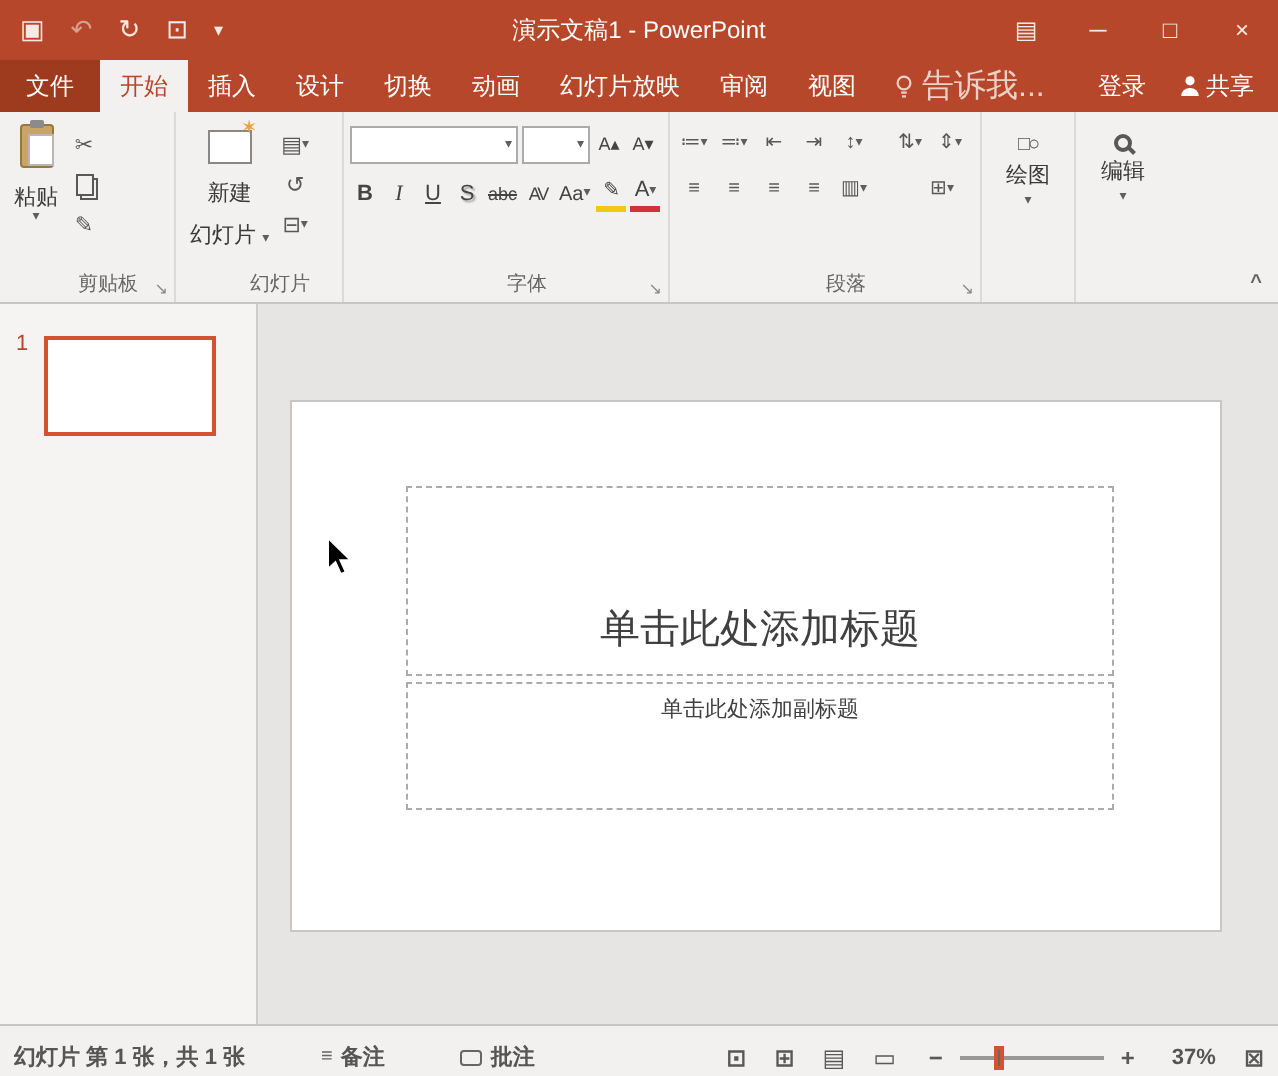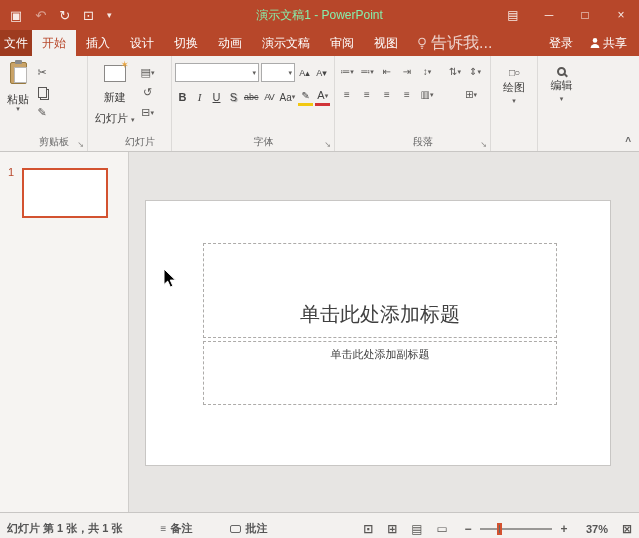--- a/index.html
+++ b/index.html
@@ -5,28 +5,28 @@
   * { margin:0; padding:0; box-sizing:border-box; }
   body { font-family:"Liberation Sans","DejaVu Sans",sans-serif; }
   .app { position:relative; width:639px; height:538px; background:#fff; overflow:hidden; font-family:"Liberation Sans","DejaVu Sans",sans-serif; }
 
   
   .titlebar { position:relative; height:30px; background:#B7472A; display:flex; align-items:center; color:#fff; }
   .qat { display:flex; align-items:center; gap:13px; padding-left:10px; font-size:13px; z-index:2; }
   .qbtn { cursor:default; color:#F7E9E4; }
   .qbtn.dim { opacity:.55; }
   .qbtn.small { font-size:9px; }
-  .wintitle { position:absolute; left:0; right:0; top:0; height:30px; line-height:30px; text-align:center; font-size:12px; color:#86efac; }
+  .wintitle { position:absolute; left:0; right:0; top:0; height:30px; line-height:30px; text-align:center; font-size:12px; color:#ffffff; }
   .wincontrols { margin-left:auto; display:flex; z-index:2; }
   .wbtn { width:36px; height:30px; display:flex; align-items:center; justify-content:center; font-size:12px; color:#F7E9E4; }
 
   
   .tabrow { height:26px; background:#B7472A; display:flex; align-items:stretch; color:#fff; font-size:12px; }
   .tab { padding:0 10px; display:flex; align-items:center; white-space:nowrap; }
-  .tab-file { background:#9E3B1F; padding:0 4px; }
+  .tab-file { background:#9E3B1F; padding:0 13px; }
   .tab-selected { background:#F3F1EF; color:#B7472A; }
   .tellme { display:flex; align-items:center; gap:4px; padding:0 9px; color:rgba(255,255,255,.75); font-size:16px; white-space:nowrap; }
   .tab-spacer { flex:1; }
   .signin { display:flex; align-items:center; padding:0 10px; font-size:12px; white-space:nowrap; }
   .share { display:flex; align-items:center; gap:2px; padding:0 12px 0 6px; font-size:12px; white-space:nowrap; }
 
   
   .ribbon { position:relative; height:96px; background:#F3F1EF; border-bottom:1px solid #C8C6C4; display:flex; }
   .rgroup { position:relative; border-right:1px solid #DCDAD8; padding:3px 3px 16px 3px; display:flex; }
   .rgroup-label { position:absolute; bottom:2px; left:0; right:0; text-align:center; font-size:10px; color:#666; white-space:nowrap;padding-left:21px; }
@@ -116,21 +116,21 @@
     </div>
   </div>
 
   <div class="tabrow">
     <div class="tab tab-file">文件</div>
     <div class="tab tab-selected">开始</div>
     <div class="tab">插入</div>
     <div class="tab">设计</div>
     <div class="tab">切换</div>
     <div class="tab">动画</div>
-    <div class="tab">演示文稿</div>
+    <div class="tab">幻灯片放映</div>
     <div class="tab">审阅</div>
     <div class="tab">视图</div>
     <div class="tellme">
       <svg width="10" height="13" viewBox="0 0 10 13">
         <circle cx="5" cy="4.5" r="3.2" fill="none" stroke="rgba(255,255,255,.75)" stroke-width="1.1"></circle>
         <line x1="3.6" y1="9.3" x2="6.4" y2="9.3" stroke="rgba(255,255,255,.75)" stroke-width="1.1"></line>
         <line x1="4" y1="11.2" x2="6" y2="11.2" stroke="rgba(255,255,255,.75)" stroke-width="1.1"></line>
       </svg>
       <span>告诉我...</span>
     </div>

